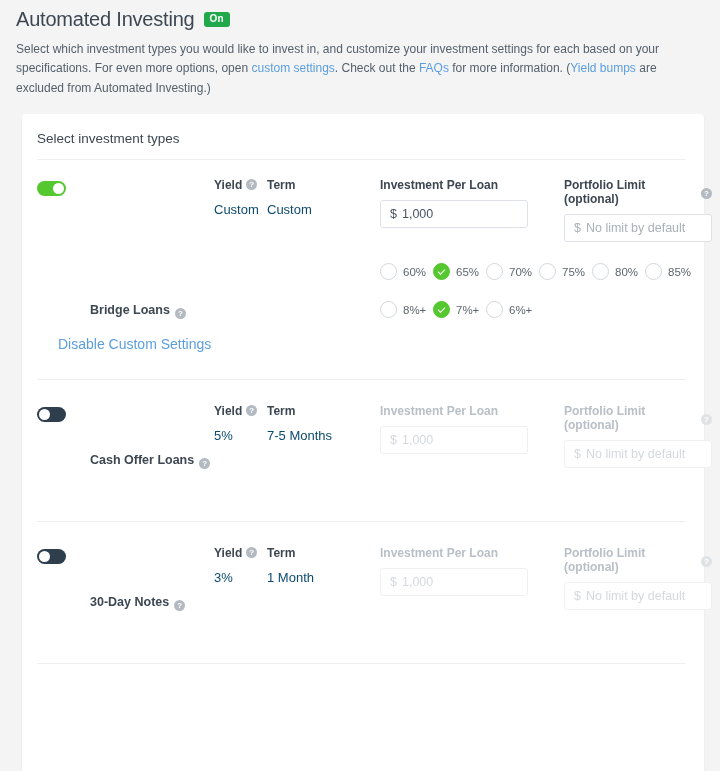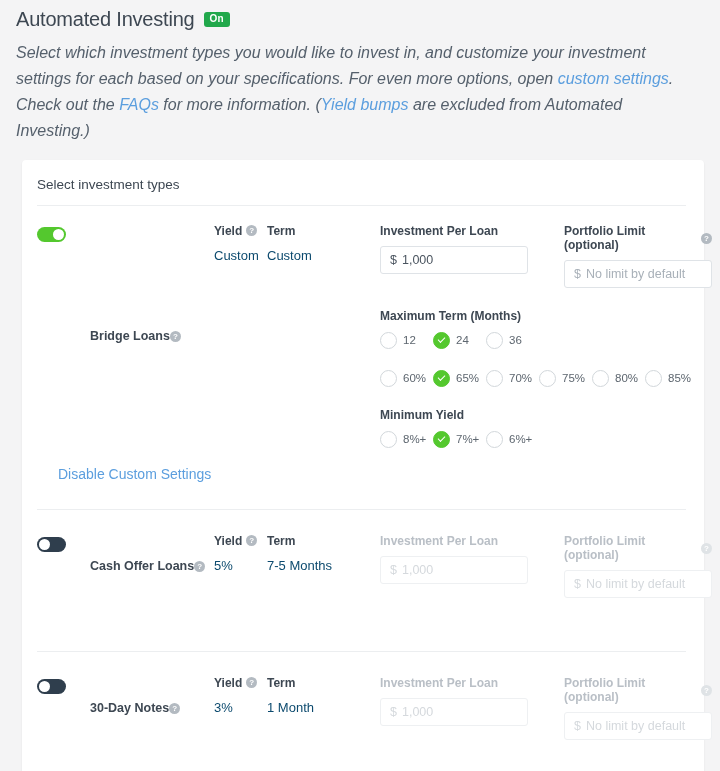--- a/index.html
+++ b/index.html
@@ -36,25 +36,24 @@
     color: #ffffff;
     font-size: 10px;
     font-weight: bold;
     padding: 2px 6px 3px 6px;
     border-radius: 3px;
     line-height: 1;
     letter-spacing: 0.2px;
   }
   .page-sub {
     margin-top: 9px;
-    font-size: 16px;
+    font-size: 12px;
     line-height: 1.62;
     color: #55606c;
     max-width: 678px;
-    font-style: italic;
   }
   a.link {
     color: #5b9ede;
     text-decoration: none;
   }
 
   
   .card {
     margin: 16px 16px 0 22px;
     background: #ffffff;
@@ -112,21 +111,22 @@
   .toggle.off .knob { left: 2px; }
 
   .col-name {
     width: 124px;
     margin-left: 24px;
     flex: 0 0 auto;
     font-size: 12.5px;
     font-weight: bold;
     color: #3d4752;
     display: flex;
-    align-items: center;
+    align-items: flex-end;
+    gap: 5px;
     line-height: 1.3;
   }
   .col-yield { width: 53px; flex: 0 0 auto; }
   .col-term  { width: 113px; flex: 0 0 auto; }
   .colhead {
     font-size: 12px;
     font-weight: bold;
     color: #3d4752;
     display: flex;
     gap: 4px;
@@ -305,37 +305,20 @@
             <span class="help">?</span>
           </div>
           <div class="field-input placeholder">
             <span class="dollar">$</span>
             <span>No limit by default</span>
           </div>
         </div>
 
       </div>
 
-      <div class="optgroup">
-        <div class="optgroup-title">Maximum Term (Months)</div>
-        <div class="opts">
-          <div class="opt">
-            <span class="radio"></span>
-            <span class="opt-label">12</span>
-          </div>
-          <div class="opt">
-            <span class="radio sel"></span>
-            <span class="opt-label">24</span>
-          </div>
-          <div class="opt">
-            <span class="radio"></span>
-            <span class="opt-label">36</span>
-          </div>
-        </div>
-      </div>
 
       <div class="optgroup">
         <div class="opts">
           <div class="opt">
             <span class="radio"></span>
             <span class="opt-label">60%</span>
           </div>
           <div class="opt">
             <span class="radio sel"></span>
             <span class="opt-label">65%</span>
@@ -353,21 +336,20 @@
             <span class="opt-label">80%</span>
           </div>
           <div class="opt">
             <span class="radio"></span>
             <span class="opt-label">85%</span>
           </div>
         </div>
       </div>
 
       <div class="optgroup">
-        <div class="optgroup-title">Minimum Yield</div>
         <div class="opts">
           <div class="opt">
             <span class="radio"></span>
             <span class="opt-label">8%+</span>
           </div>
           <div class="opt">
             <span class="radio sel"></span>
             <span class="opt-label">7%+</span>
           </div>
           <div class="opt">

